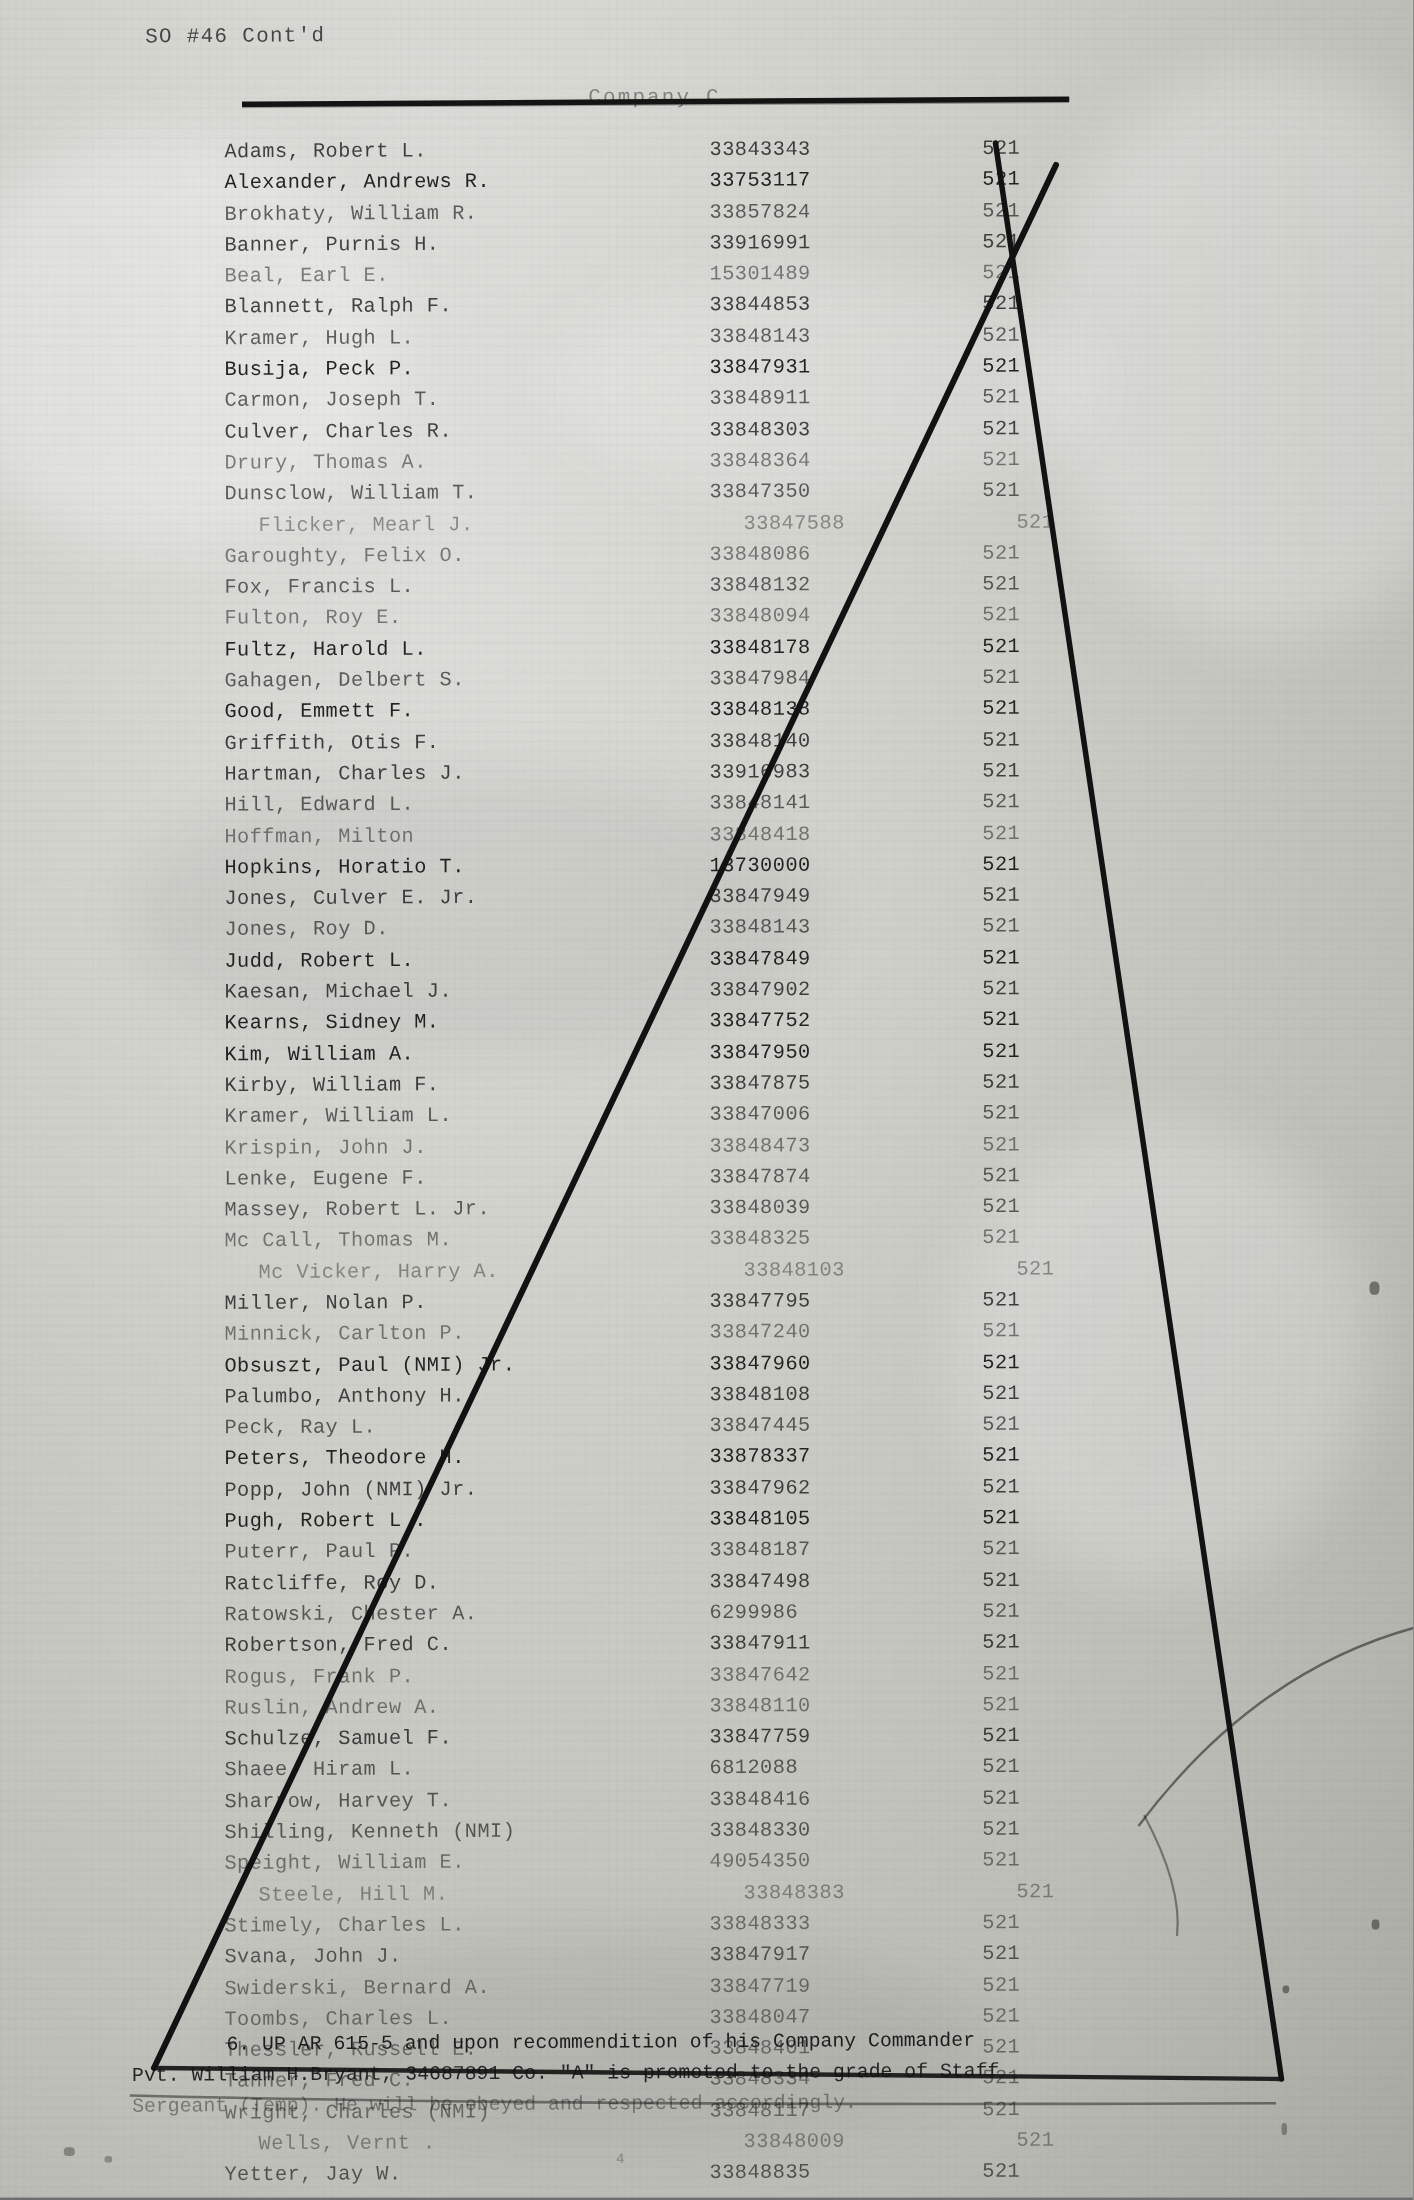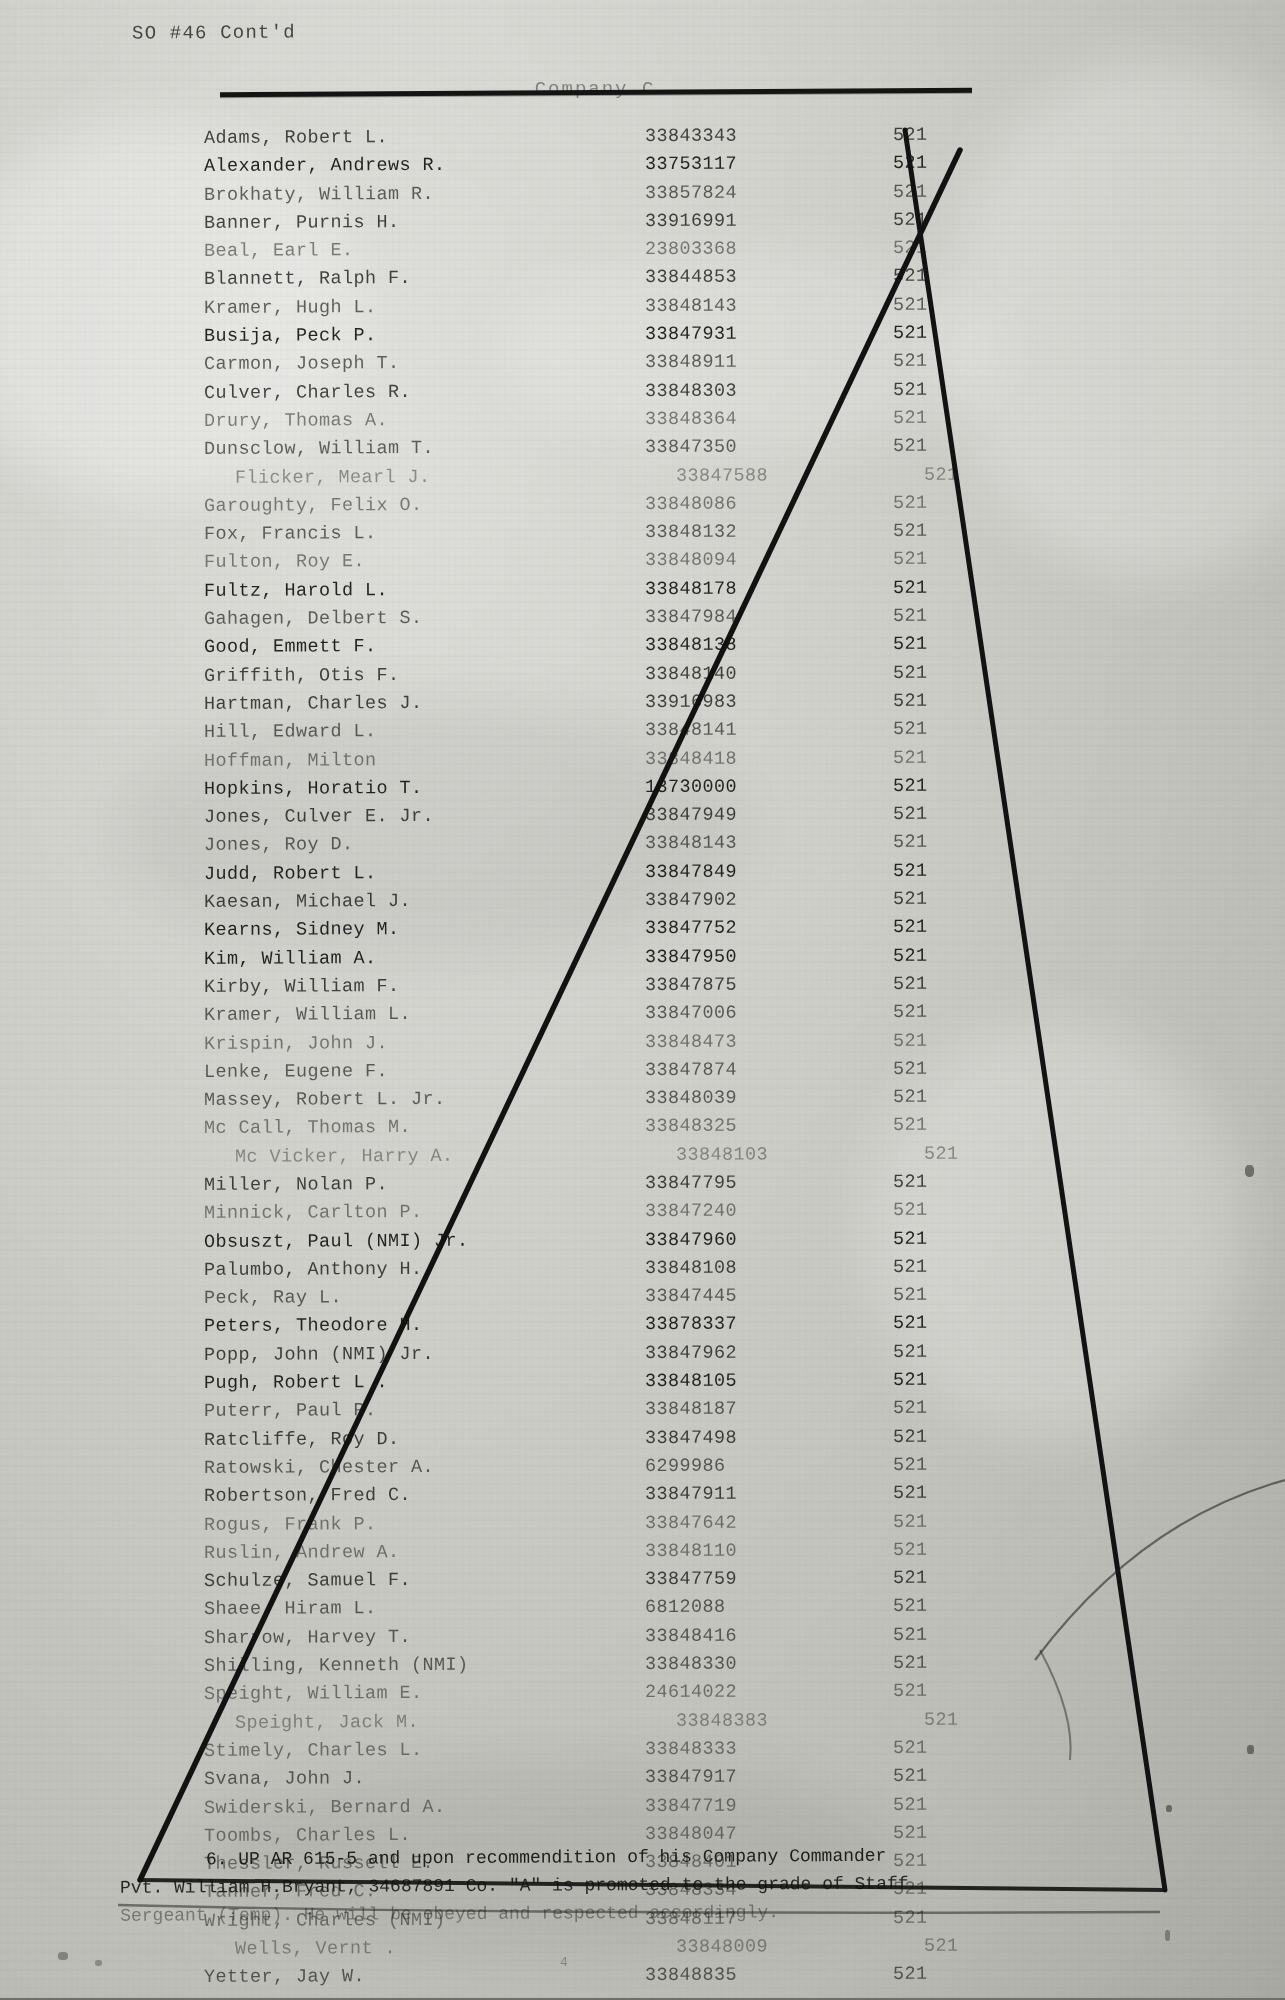--- a/index.html
+++ b/index.html
@@ -193,21 +193,21 @@
           <span class="asn f3">33857824</span>
           <span class="mos f3">521</span>
         </div>
         <div class="row">
           <span class="name f2">Banner, Purnis H.</span>
           <span class="asn f2">33916991</span>
           <span class="mos f2">521</span>
         </div>
         <div class="row">
           <span class="name f4">Beal, Earl E.</span>
-          <span class="asn f4">23803368</span>
+          <span class="asn f4">15301489</span>
           <span class="mos f4">521</span>
         </div>
         <div class="row">
           <span class="name f2">Blannett, Ralph F.</span>
           <span class="asn f2">33844853</span>
           <span class="mos f2">521</span>
         </div>
         <div class="row">
           <span class="name f3">Kramer, Hugh L.</span>
           <span class="asn f3">33848143</span>
@@ -448,25 +448,25 @@
           <span class="asn f3">33848416</span>
           <span class="mos f3">521</span>
         </div>
         <div class="row">
           <span class="name f3">Shilling, Kenneth (NMI)</span>
           <span class="asn f3">33848330</span>
           <span class="mos f3">521</span>
         </div>
         <div class="row">
           <span class="name f4">Speight, William E.</span>
-          <span class="asn f4">24614022</span>
-          <span class="mos f4">521</span>
-        </div>
-        <div class="row">
-          <span class="name f5">Speight, Jack M.</span>
+          <span class="asn f4">49054350</span>
+          <span class="mos f4">521</span>
+        </div>
+        <div class="row">
+          <span class="name f5">Steele, Hill M.</span>
           <span class="asn f5">33848383</span>
           <span class="mos f5">521</span>
         </div>
         <div class="row">
           <span class="name f4">Stimely, Charles L.</span>
           <span class="asn f4">33848333</span>
           <span class="mos f4">521</span>
         </div>
         <div class="row">
           <span class="name f3">Svana, John J.</span>

